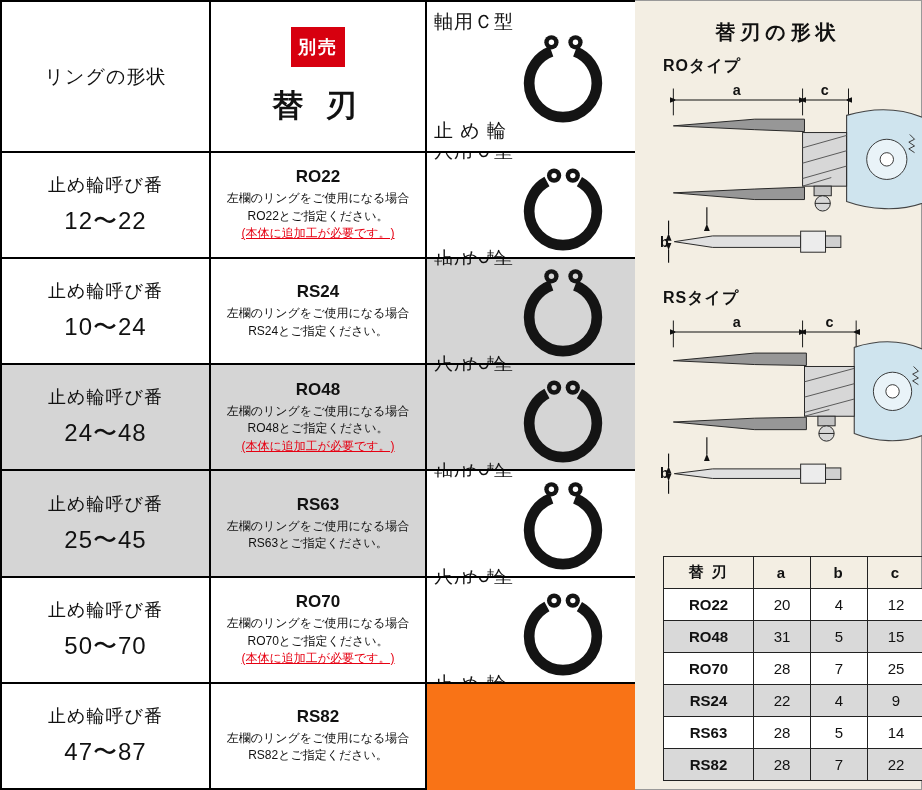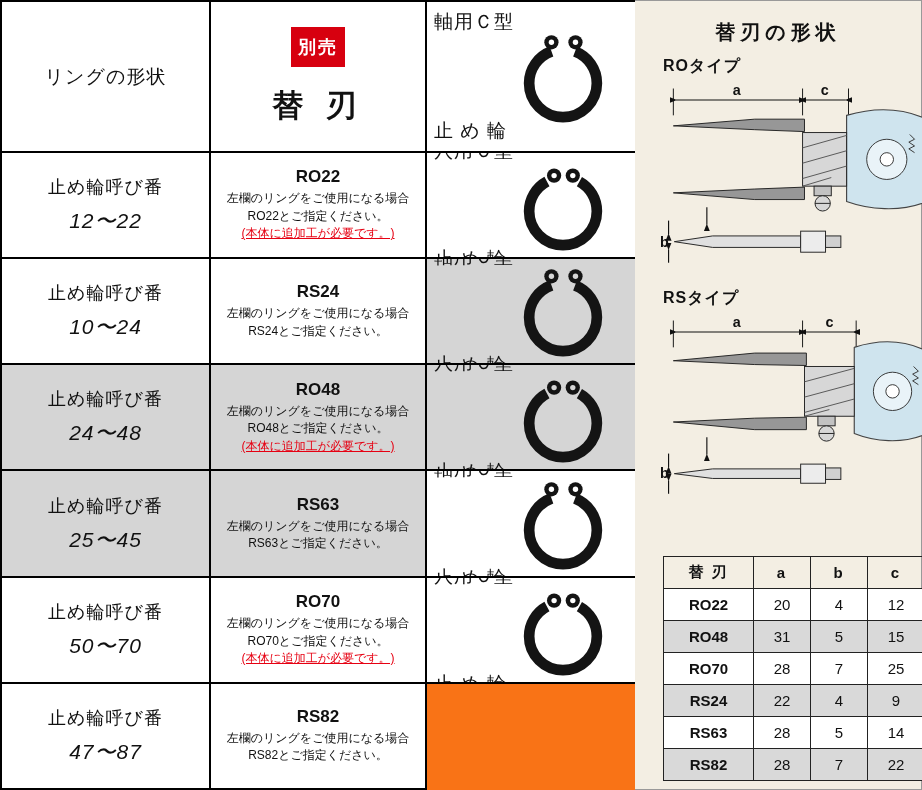--- a/index.html
+++ b/index.html
@@ -25,21 +25,21 @@
   .badge{ background:#d7000f; color:#fff; font-weight:bold; font-size:18px; padding:8px 7px; letter-spacing:2px; }
   .blade-title{ font-size:31px; font-weight:bold; letter-spacing:7px; }
 
   .ring-cell{ flex-direction:row; justify-content:flex-start; padding-left:7px; }
   .ring-text{ font-size:19px; line-height:1.9; letter-spacing:1px; white-space:pre; }
   .ring-icon{ width:98px; height:98px; flex:none; margin-left:0px; }
   .row-white .ring-hole{ fill:#ffffff; }
   .row-gray  .ring-hole{ fill:#d5d5d5; }
 
   .size-label{ font-size:18px; letter-spacing:1px; }
-  .size-range{ font-size:21px; margin-top:8px; letter-spacing:1px;font-style:italic; }
+  .size-range{ font-size:24px; margin-top:8px; letter-spacing:1px; }
 
   .blade-cell{ padding:4px 2px; }
   .blade-code{ font-weight:bold; font-size:17px; margin-bottom:3px; }
   .desc{ font-size:12px; line-height:1.45; text-align:center; }
   .desc.red{ color:#e60012;text-decoration:underline; }
 
   
   .right-panel{
     width:287px; height:790px; background:#f3eee3;
     border-top:1px solid #999; border-right:1px solid #999; border-bottom:1px solid #999;

